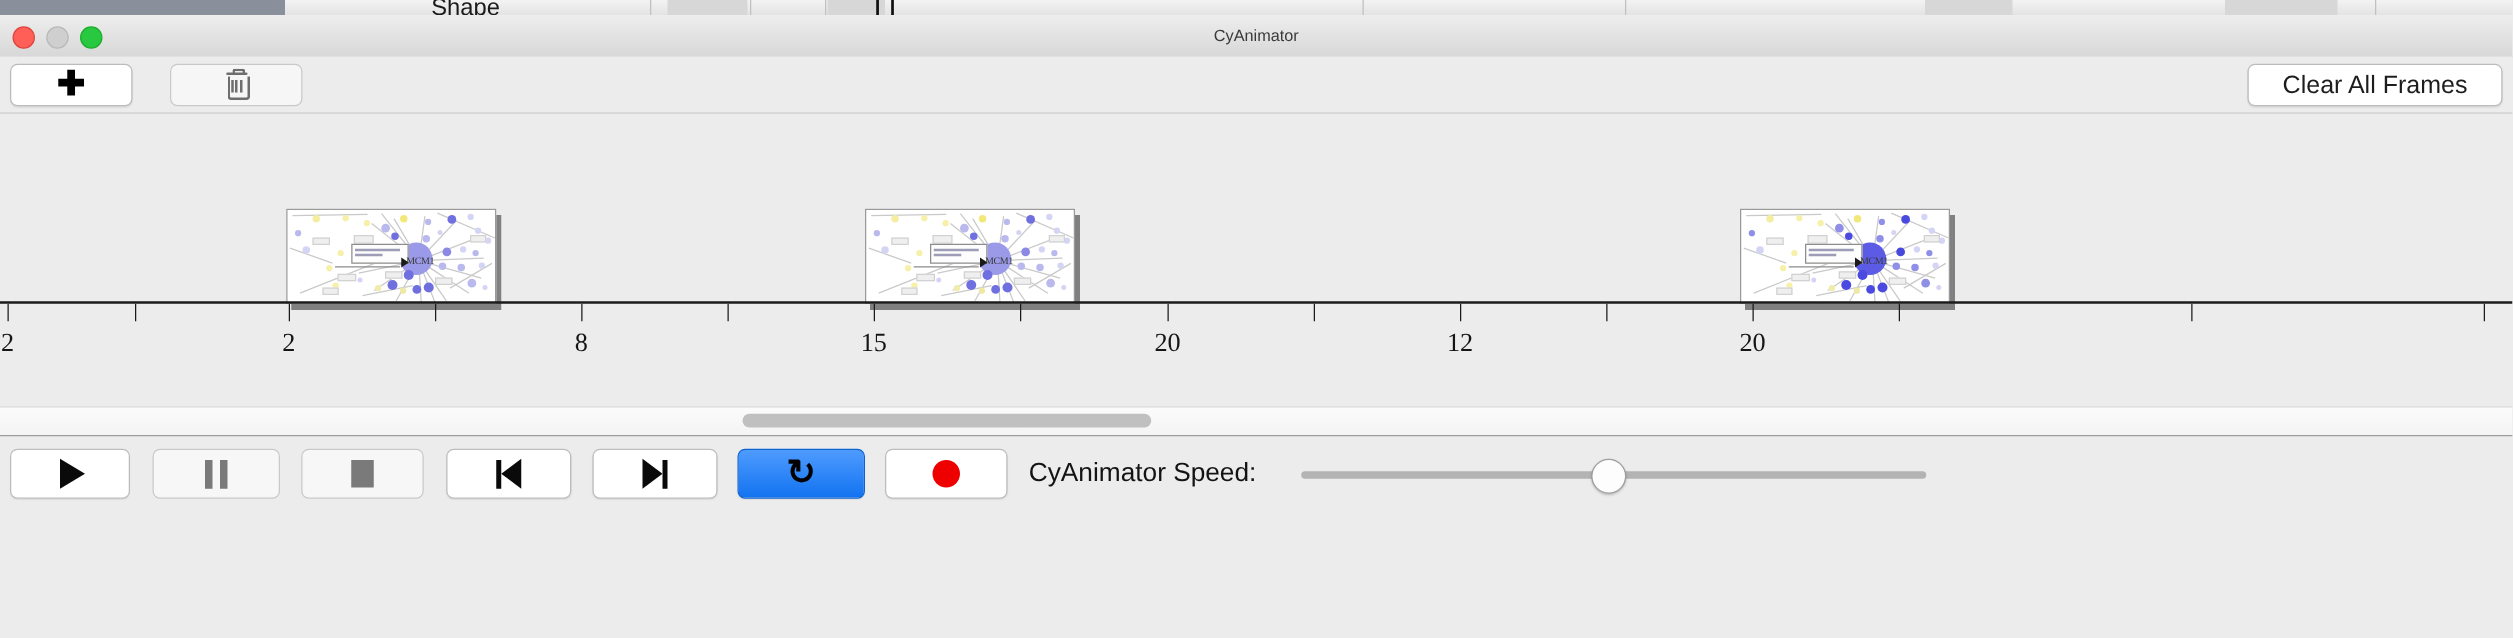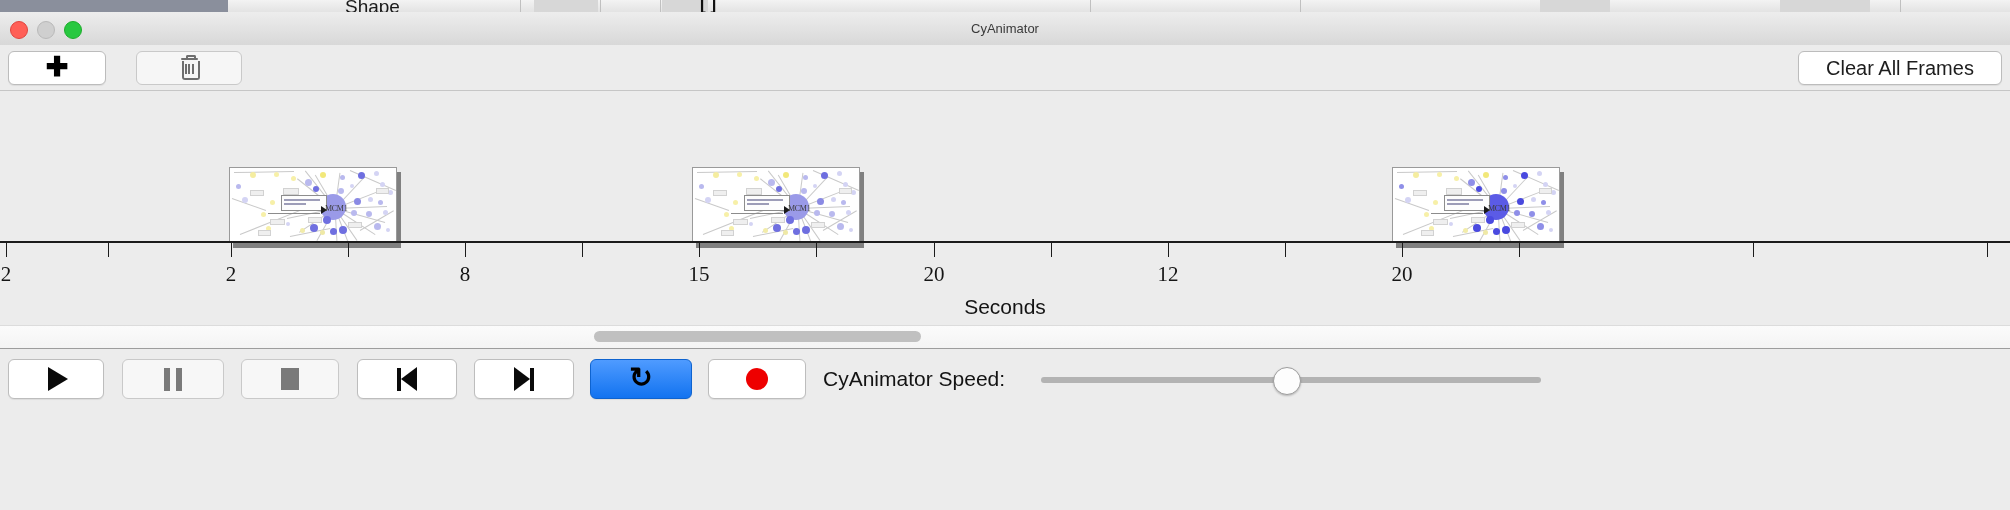--- a/index.html
+++ b/index.html
@@ -422,21 +422,20 @@
     </div>
   <div id="ticklabels">
       <div class="ticklabel" style="left: 6px;">2</div>
       <div class="ticklabel" style="left: 231px;">2</div>
       <div class="ticklabel" style="left: 465px;">8</div>
       <div class="ticklabel" style="left: 699px;">15</div>
       <div class="ticklabel" style="left: 934px;">20</div>
       <div class="ticklabel" style="left: 1168px;">12</div>
       <div class="ticklabel" style="left: 1402px;">20</div>
     </div>
-  <div class="axis-title">Seconds</div>
 
   <div class="hscroll">
     <div class="hthumb" id="hthumb" style="left: 594px; width: 327px;"></div>
   </div>
 
   <div class="playbar">
     <div id="pbuttons">
         <div class="pbtn" style="left: 8px; width: 94px;">
           <div class="ic-play"></div>
         </div>

